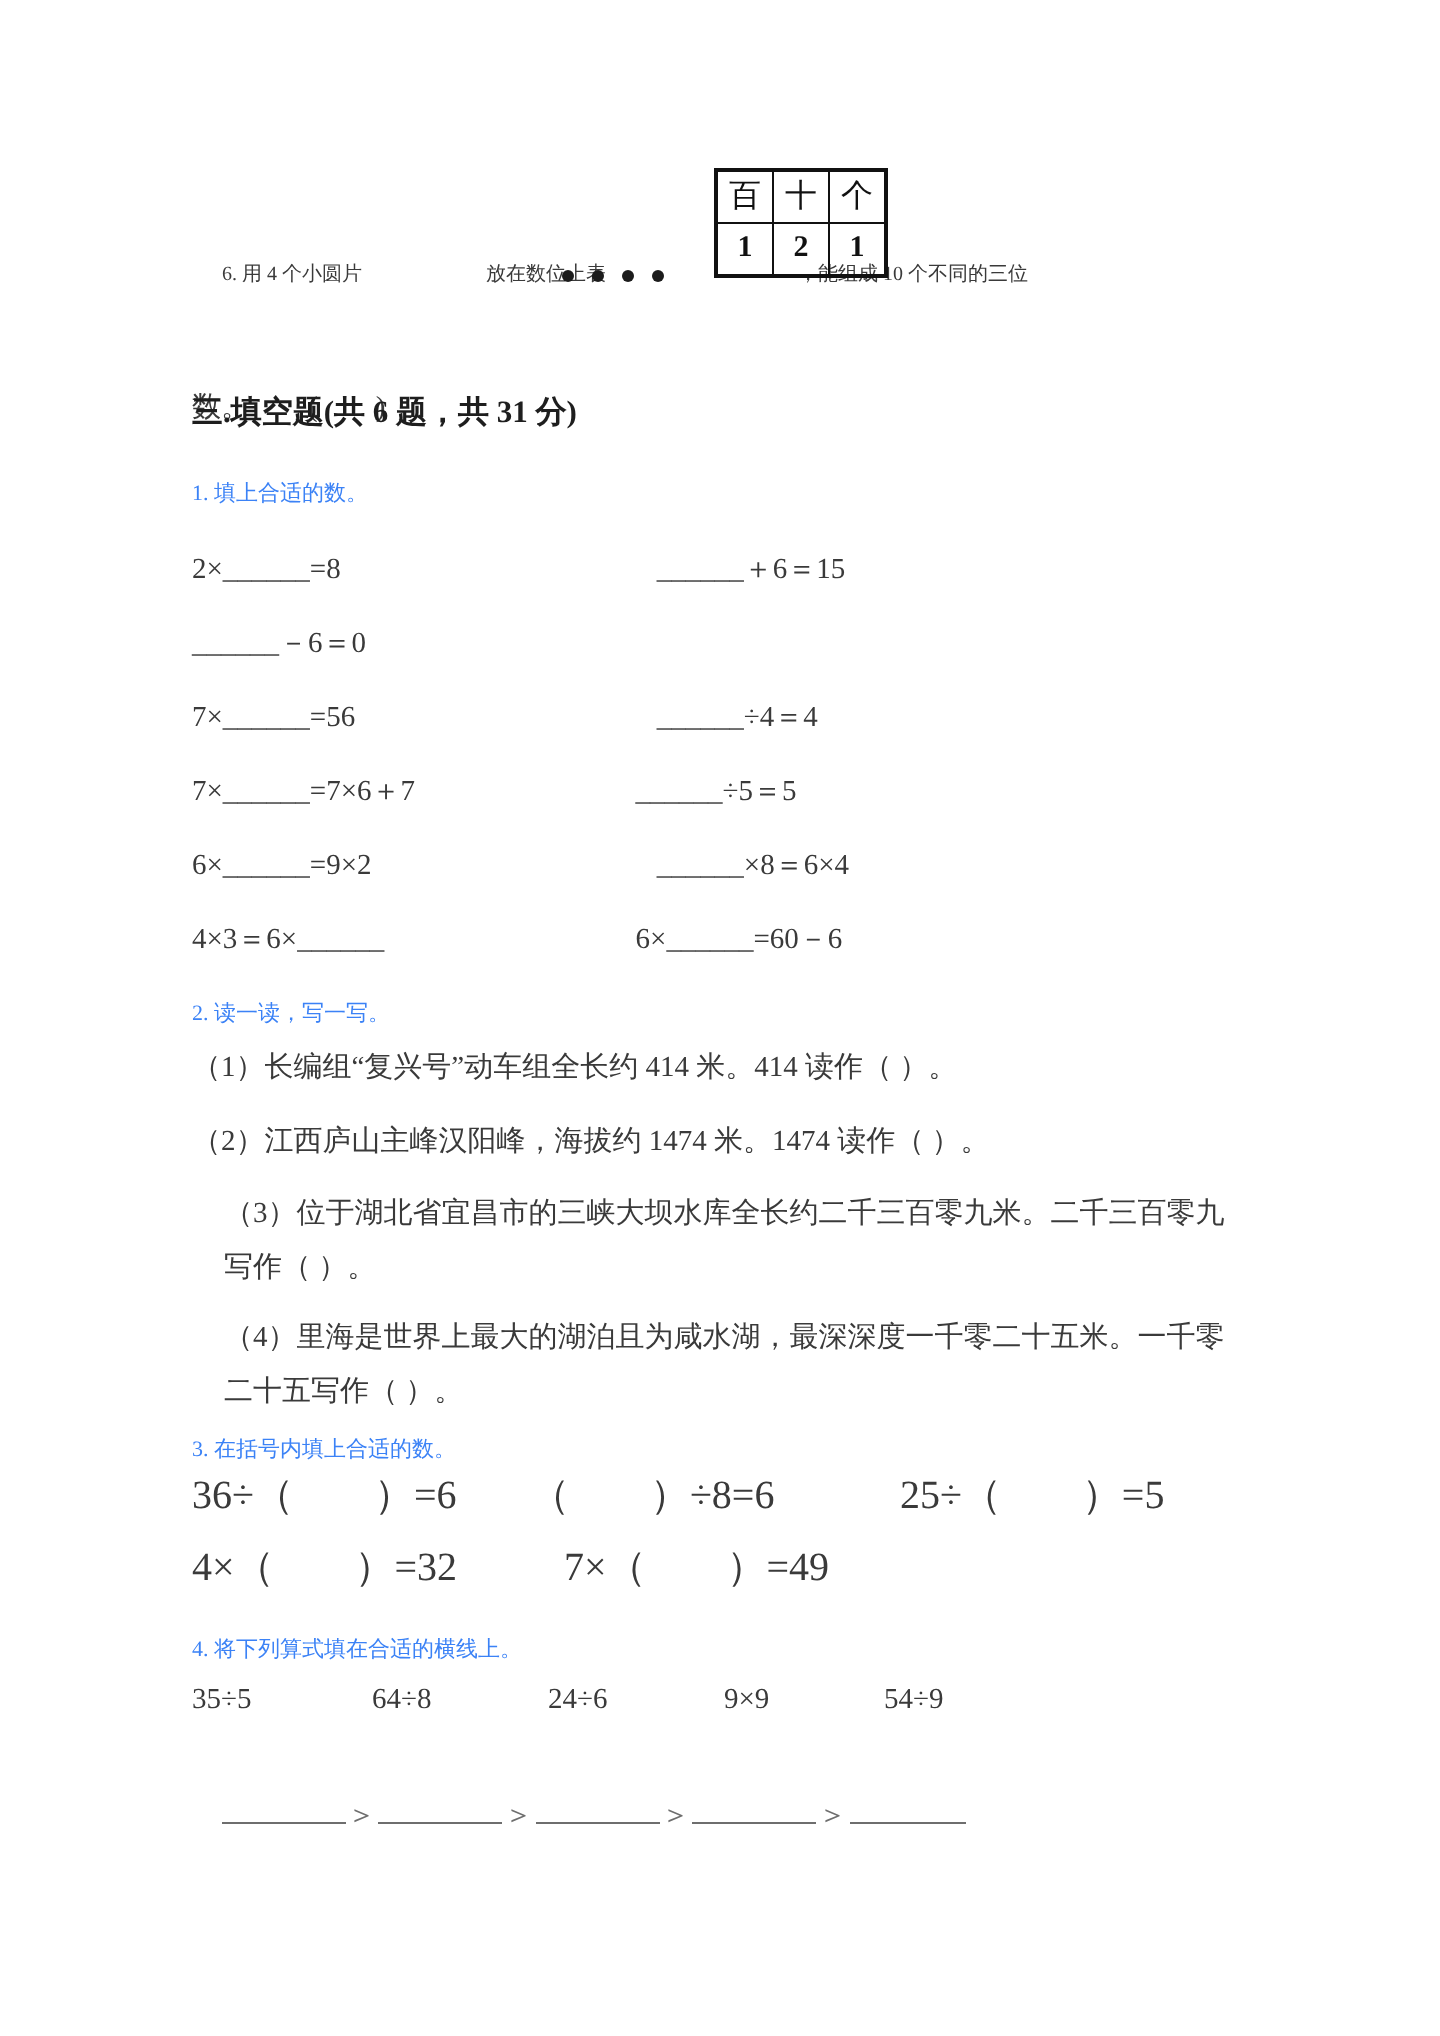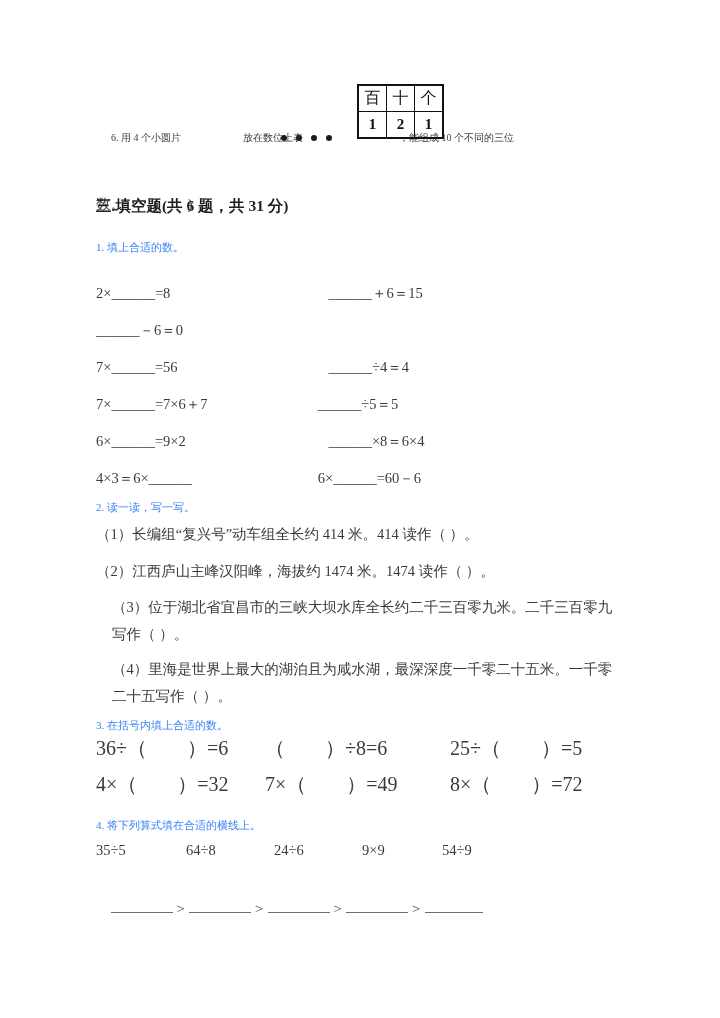--- a/index.html
+++ b/index.html
@@ -112,21 +112,21 @@
   #item1-title { position: absolute; left: 96px; top: 232px; }
   #item1-grid {
     position: absolute;
     left: 96px;
     top: 266px;
     width: 500px;
   }
   #item1-grid .row {
     display: flex;
     height: 37px;
-    align-items: flex-end;
+    align-items: center;
   }
   #item1-grid .cellL { width: 204px; }
   #item1-grid .cellR { width: 296px; }
   #item1-grid .eq { font-size: 14.5px; line-height: 20px; white-space: pre; }
 
   
   #item2-title { position: absolute; left: 96px; top: 492px; }
   #item2-list { position: absolute; left: 96px; top: 520px; width: 530px; }
   #item2-list .sub {
     font-size: 14.5px;
@@ -238,21 +238,20 @@
   <div id="item3-title" class="q-line">3. 在括号内填上合适的数。</div>
   <div id="item3-grid">
     <div class="row">
       <div class="c1"><span class="cell">36÷（        ）=6</span></div>
       <div class="c2" style="padding-left:22px"><span class="cell">（        ）÷8=6</span></div>
       <div class="c3" style="padding-left:30px"><span class="cell">25÷（        ）=5</span></div>
     </div>
     <div class="row">
       <div class="c1"><span class="cell">4×（        ）=32</span></div>
       <div class="c2" style="padding-left:22px"><span class="cell">7×（        ）=49</span></div>
-      <div class="c3" style="padding-left:30px"><span class="cell">8×（        ）=72</span></div>
     </div>
   </div>
 
   <div id="item4-title" class="q-line">4. 将下列算式填在合适的横线上。</div>
   <div id="item4-exprs">
     <span class="expr" style="width:90px">35÷5</span>
     <span class="expr" style="width:88px">64÷8</span>
     <span class="expr" style="width:88px">24÷6</span>
     <span class="expr" style="width:80px">9×9</span>
     <span class="expr">54÷9</span>

